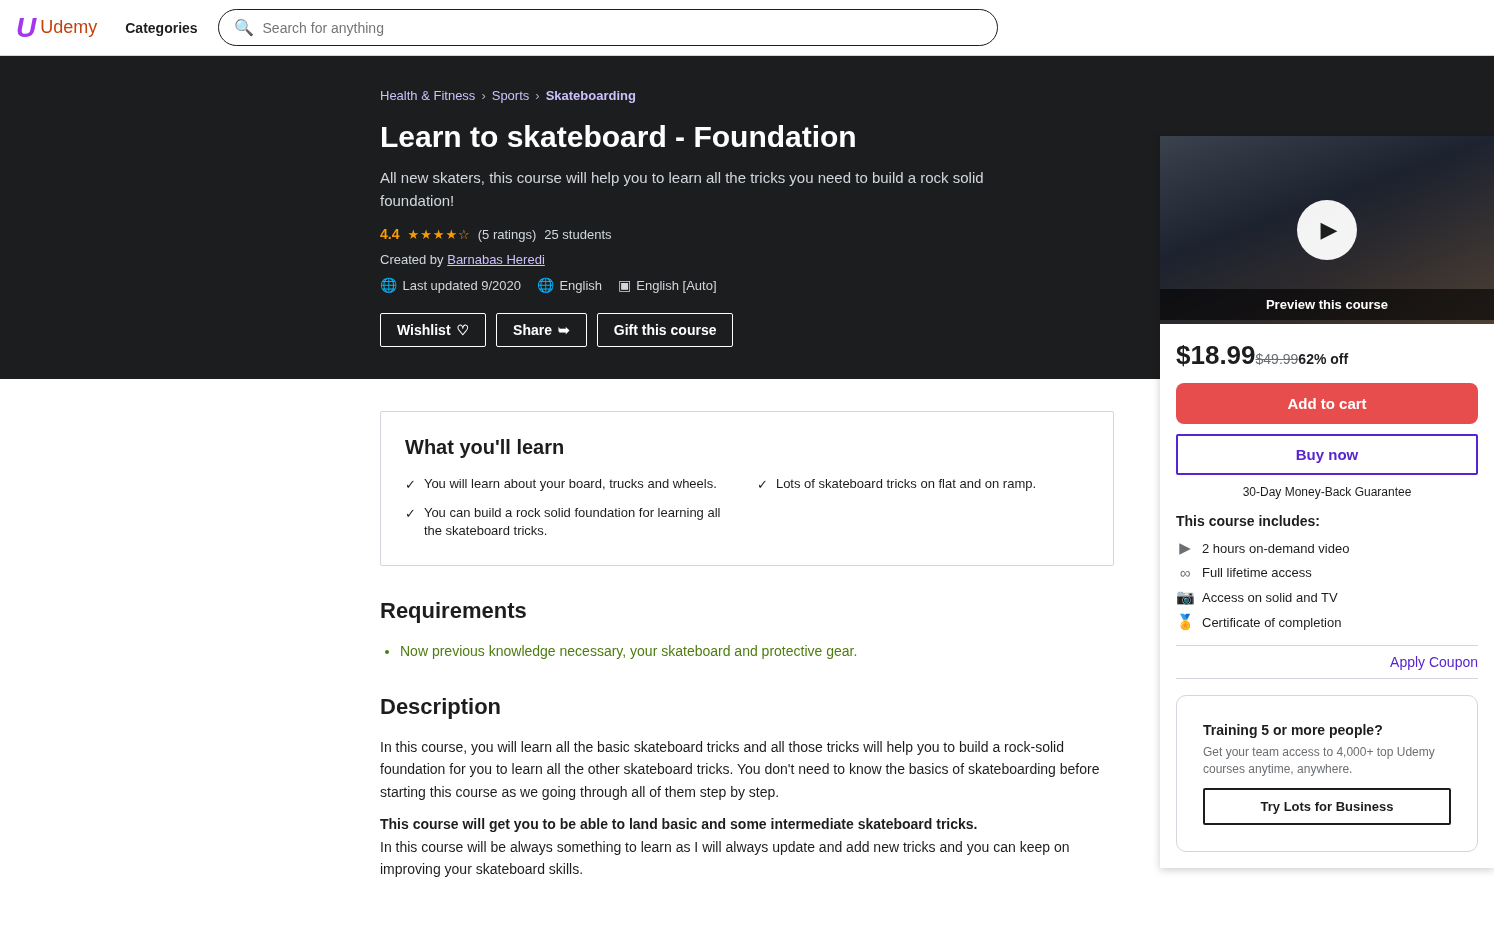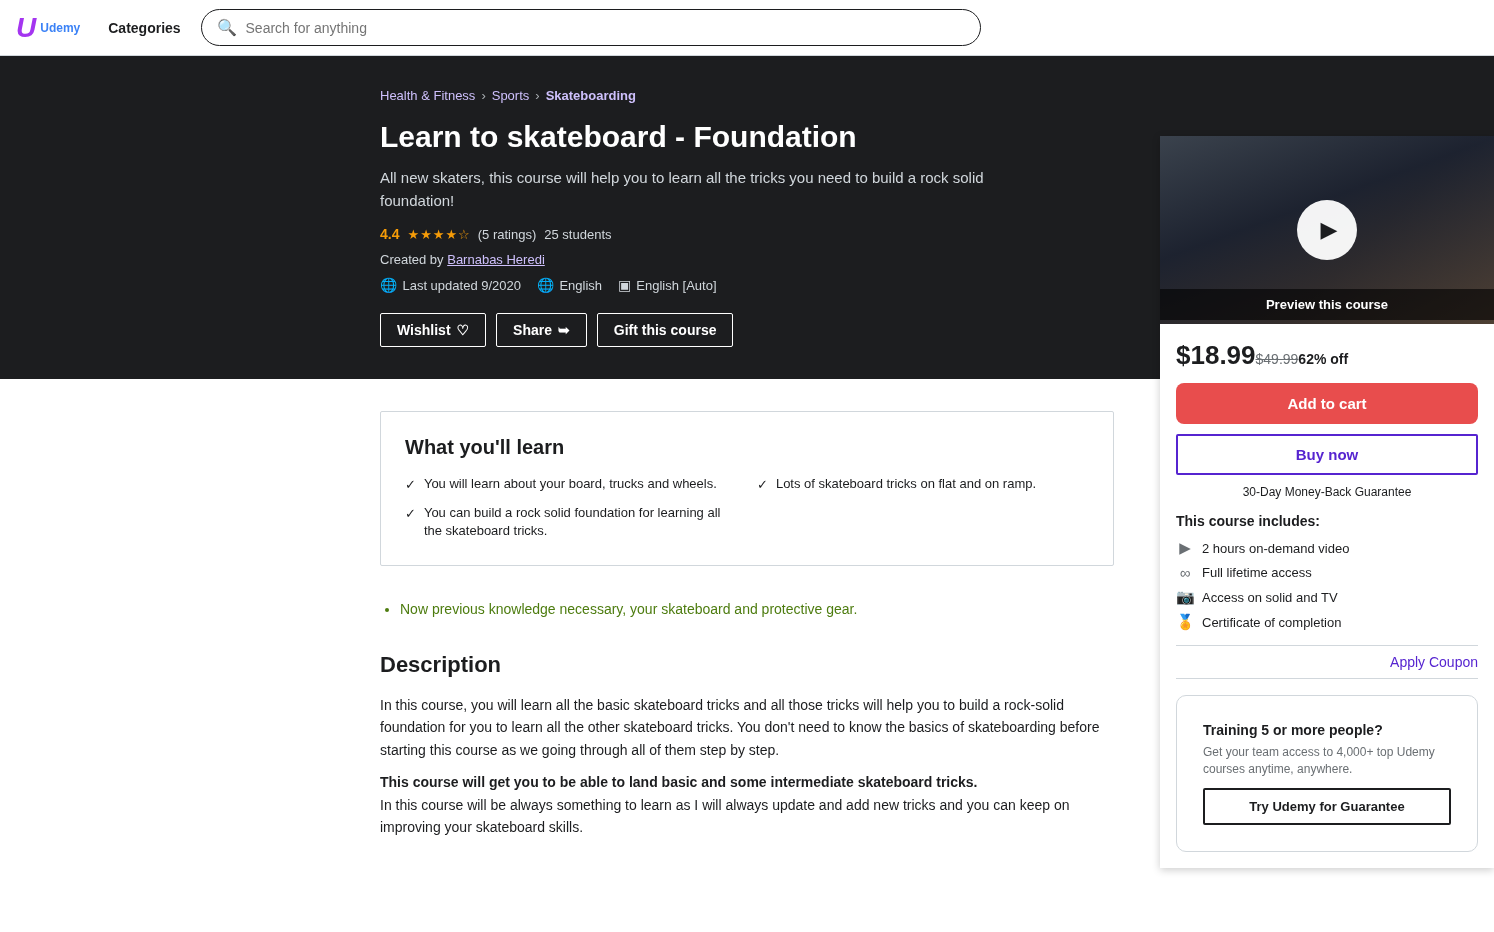--- a/index.html
+++ b/index.html
@@ -24,23 +24,23 @@
       text-decoration: none;
     }
     .logo-u {
       color: #a435f0;
       font-size: 28px;
       font-weight: 900;
       font-style: italic;
       line-height: 1;
     }
     .logo-text {
-      color: #3b82f6;
-      font-size: 12px;
-      font-weight: 700;
+      color: #c2410c;
+      font-size: 18px;
+      font-weight: 400;
       margin-left: 4px;
     }
     .categories-btn {
       background: none;
       border: none;
       cursor: pointer;
       font-size: 14px;
       font-weight: 600;
       color: #1c1d1f;
       padding: 8px 12px;
@@ -491,21 +491,21 @@
           <span class="inc-icon">🏅</span>
           <span>Certificate of completion</span>
         </li>
       </ul>
 
       <div class="apply-coupon">Apply Coupon</div>
 
       <div class="training-box">
         <div class="training-title">Training 5 or more people?</div>
         <div class="training-desc">Get your team access to 4,000+ top Udemy courses anytime, anywhere.</div>
-        <button class="btn-try-business">Try Udemy for Guarantee</button>
+        <button class="btn-try-business">Try Lots for Business</button>
       </div>
     </div>
   </div>
 </section>
 
 <main class="main">
 
   <div class="what-learn-box">
     <h2 class="section-title">What you'll learn</h2>
     <div class="learn-grid">
@@ -518,20 +518,21 @@
         <span>Lots of skateboard tricks on flat and on ramp.</span>
       </div>
       <div class="learn-item">
         <span class="check-icon">✓</span>
         <span>You can build a rock solid foundation for learning all the skateboard tricks.</span>
       </div>
     </div>
   </div>
 
   <div class="requirements-section">
+    <h2 class="section-title">Requirements</h2>
     <ul class="req-list">
       <li>Now previous knowledge necessary, your skateboard and protective gear.</li>
     </ul>
   </div>
 
   <div class="desc-section">
     <h2 class="section-title">Description</h2>
     <p class="desc-text">In this course, you will learn all the basic skateboard tricks and all those tricks will help you to build a rock-solid foundation for you to learn all the other skateboard tricks. You don't need to know the basics of skateboarding before starting this course as we going through all of them step by step.</p>
     <p class="desc-bold">This course will get you to be able to land basic and some intermediate skateboard tricks.</p>
     <p class="desc-text">In this course will be always something to learn as I will always update and add new tricks and you can keep on improving your skateboard skills.</p>

